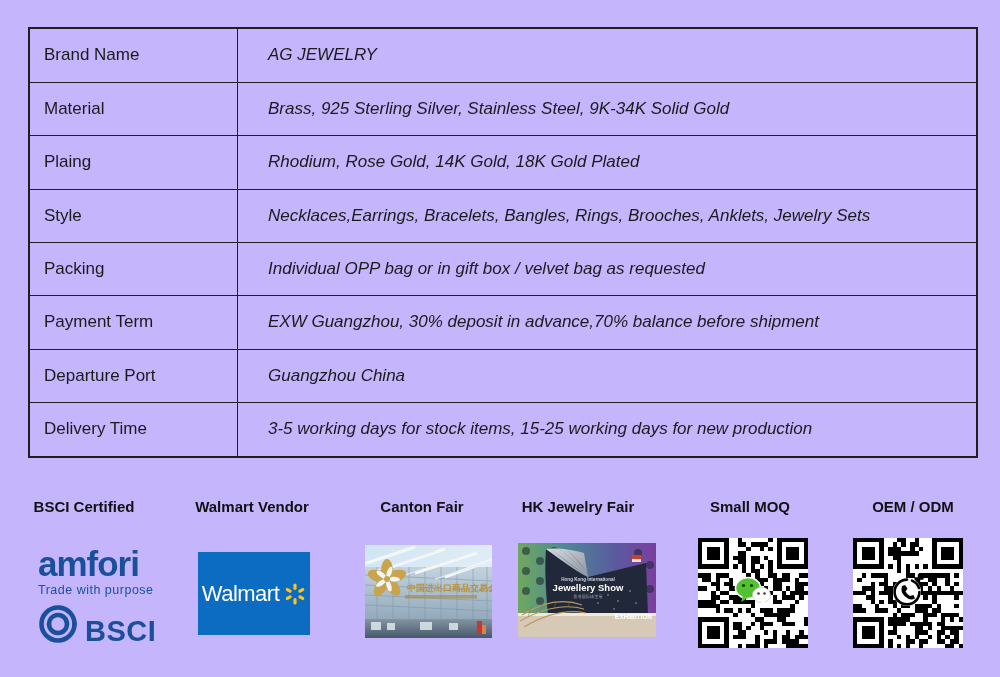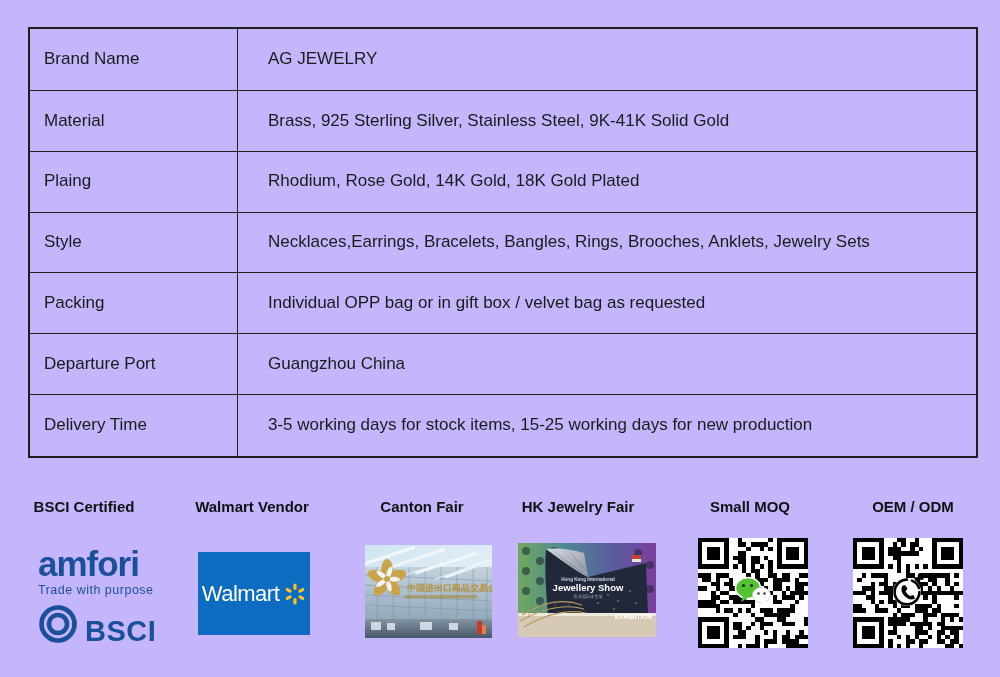--- a/index.html
+++ b/index.html
@@ -11,21 +11,21 @@
     position:absolute;left:28px;top:27px;width:950px;height:431px;
     border-collapse:collapse;table-layout:fixed;
     border:2px solid #1f1f1f;
   }
   .spec-table td{
     border:1.4px solid #1f1f1f;
     font-size:17px;line-height:1.2;color:#1b1b1b;
     vertical-align:middle;white-space:nowrap;overflow:hidden;
   }
   .spec-table td.k{width:185px;padding:0 8px 0 14px;}
-  .spec-table td.v{padding:0 6px 0 30px;}
+  .spec-table td.v{padding:0 6px 0 30px;font-style:italic;}
 
   
   .badge-label{
     position:absolute;top:498px;transform:translateX(-50%);
     font-size:15px;font-weight:bold;color:#111;white-space:nowrap;
   }
 
   
   .amfori{position:absolute;left:38px;top:546px;width:140px;height:104px;color:#1a4f9c;}
   .amfori .word{font-size:35px;font-weight:bold;letter-spacing:-1px;line-height:1;color:#1a4f9c;}
@@ -58,33 +58,37 @@
 <div class="page">
 
   <table class="spec-table">
     <tbody>
         <tr>
       <td class="k">Brand Name</td>
       <td class="v">AG JEWELRY</td>
     </tr>
     <tr>
       <td class="k">Material</td>
-      <td class="v">Brass, 925 Sterling Silver, Stainless Steel, 9K-41K Solid Gold</td>
+      <td class="v">Brass, 925 Sterling Silver, Stainless Steel, 9K-34K Solid Gold</td>
     </tr>
     <tr>
       <td class="k">Plaing</td>
       <td class="v">Rhodium, Rose Gold, 14K Gold, 18K Gold Plated</td>
     </tr>
     <tr>
       <td class="k">Style</td>
       <td class="v">Necklaces,Earrings, Bracelets, Bangles, Rings, Brooches, Anklets, Jewelry Sets</td>
     </tr>
     <tr>
       <td class="k">Packing</td>
       <td class="v">Individual OPP bag or in gift box / velvet bag as requested</td>
+    </tr>
+    <tr>
+      <td class="k">Payment Term</td>
+      <td class="v">EXW Guangzhou, 30% deposit in advance,70% balance before shipment</td>
     </tr>
     <tr>
       <td class="k">Departure Port</td>
       <td class="v">Guangzhou China</td>
     </tr>
     <tr>
       <td class="k">Delivery Time</td>
       <td class="v">3-5 working days for stock items, 15-25 working days for new production</td>
     </tr>
   </tbody>

